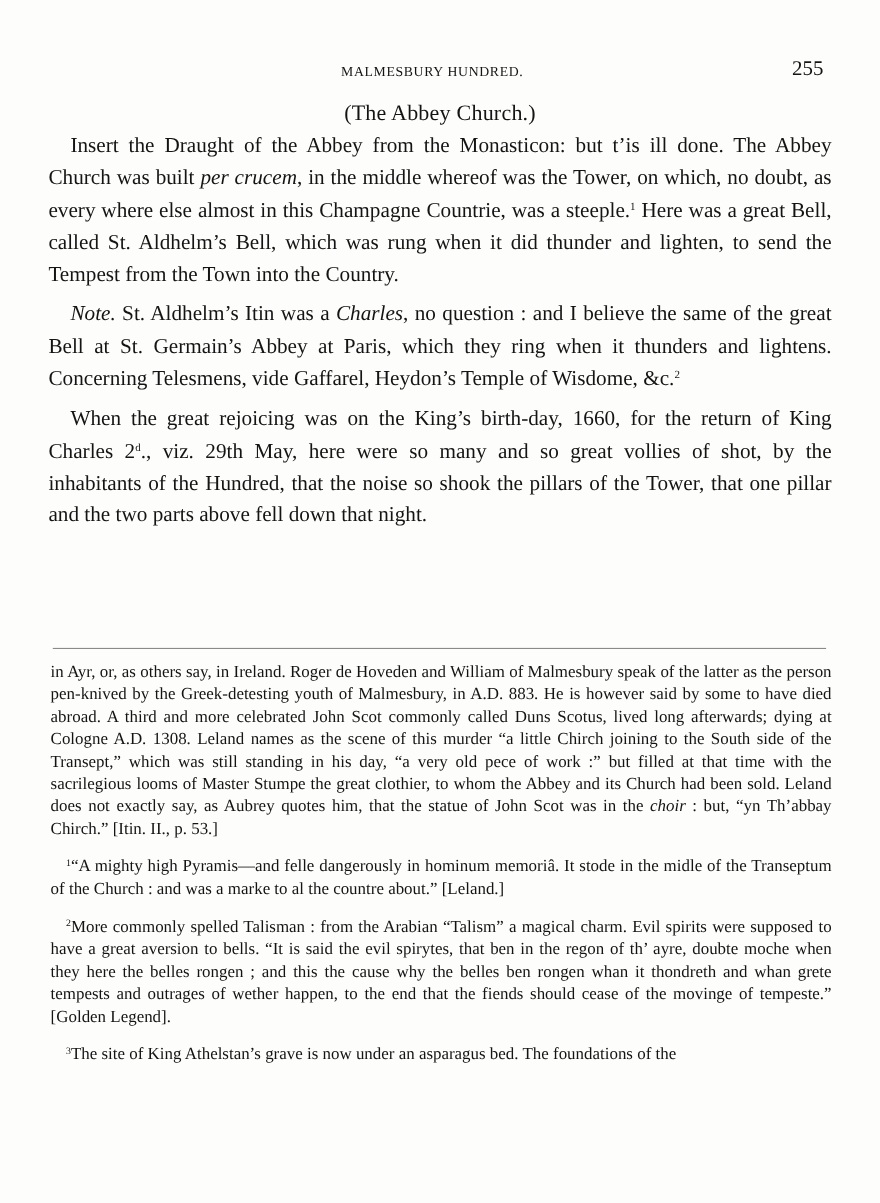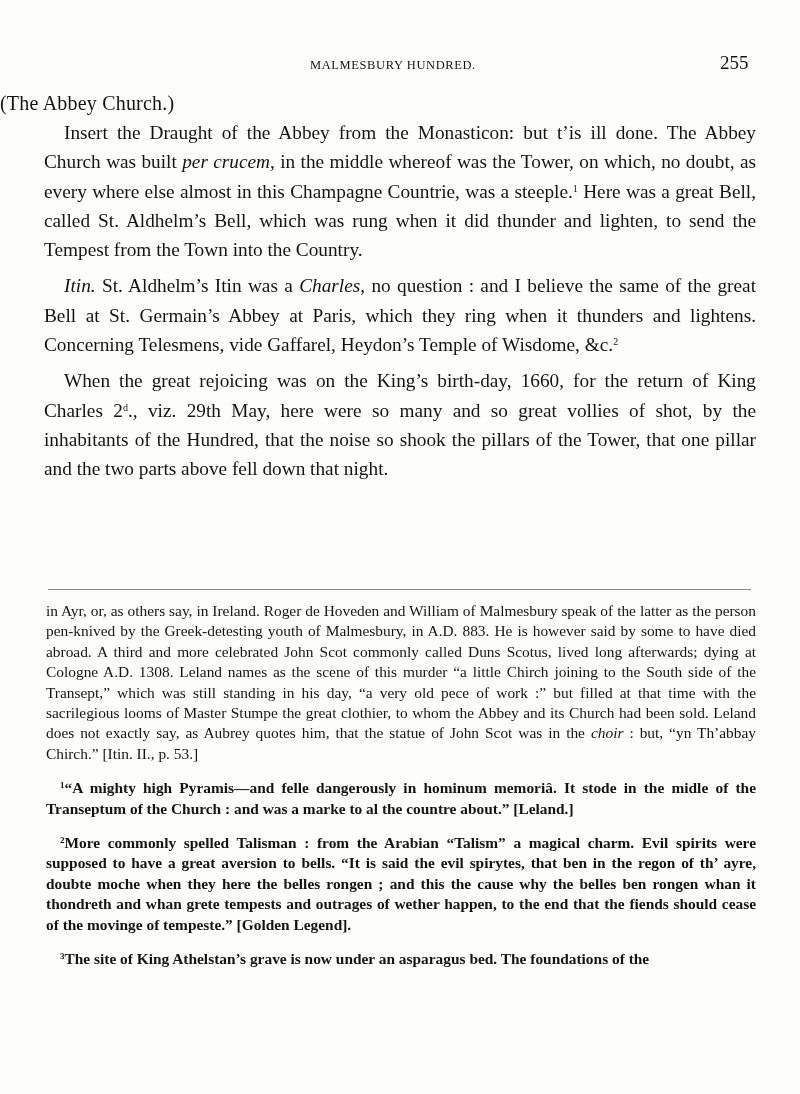--- a/index.html
+++ b/index.html
@@ -1,45 +1,45 @@
 <!DOCTYPE html>
 <html><head>
 <meta charset="utf-8">
 <style>
   html, body { margin:0; padding:0; background:#fdfdfb; }
   body { width:800px; height:1094px; position:relative; overflow:hidden;
          font-family:"Liberation Serif","DejaVu Serif",serif; color:#141414; }
   .header { position:absolute; top:52px; left:0; width:648px; height:30px; }
   .running-head { position:absolute; left:310px; top:6px; font-size:12.5px; letter-spacing:0.6px; }
   .page-num { position:absolute; left:720px; top:0px; font-size:19px;text-align:right; }
-  .subtitle { position:absolute; top:92px; left:0; width:800px; font-size:20px; letter-spacing:0.2px; }
+  .subtitle { position:absolute; top:92px; left:0; width:800px; text-align:center; font-size:20px; letter-spacing:0.2px; }
   .main { position:absolute; left:44px; top:118px; width:712px; font-size:19.3px; line-height:29.3px; text-align:justify; }
   .main p { margin:0 0 7px 0; text-indent:20px; }
   sup { font-size:10px; line-height:0; vertical-align:6px; }
   .rule { position:absolute; left:48px; top:589px; width:703px; height:1px; background:#8a8a8a; }
   .notes { position:absolute; left:46px; top:601px; width:710px; font-size:15.4px; line-height:20.4px; text-align:justify; }
   .notes p { margin:0 0 14px 0; }
-  .notes p.fn { text-indent:14px;font-weight:bold; }
+  .notes p.fn { text-indent:14px; }
   .notes p.carry { text-indent:0; }
   .notes sup { font-size:9px; vertical-align:5px; }
   i { font-style:italic;margin-top:28px; }
 </style>
 </head>
 <body>
 
 <div class="header">
   <span class="running-head">MALMESBURY HUNDRED.</span>
   <span class="page-num">255</span>
 </div>
 
 <div class="subtitle">(The Abbey Church.)</div>
 
 <div class="main">
   <p><span>Insert the Draught of the Abbey from the Monasticon: but t’is ill done.  The Abbey Church was built </span><i>per crucem</i><span>, in the middle whereof was the Tower, on which, no doubt, as every where else almost in this Champagne Countrie, was a steeple.</span><sup>1</sup><span>  Here was a great Bell, called St. Aldhelm’s Bell, which was rung when it did thunder and lighten, to send the Tempest from the Town into the Country.</span></p>
-  <p><i>Itin.</i><span>  St. Aldhelm’s Itin was a </span><i>Charles</i><span>, no question :  and I believe the same of the great Bell at St. Germain’s Abbey at Paris, which they ring when it thunders and lightens.   Concerning Telesmens, vide Gaffarel, Heydon’s Temple of Wisdome, &amp;c.</span><sup>2</sup></p>
+  <p><i>Note.</i><span>  St. Aldhelm’s Itin was a </span><i>Charles</i><span>, no question :  and I believe the same of the great Bell at St. Germain’s Abbey at Paris, which they ring when it thunders and lightens.   Concerning Telesmens, vide Gaffarel, Heydon’s Temple of Wisdome, &amp;c.</span><sup>2</sup></p>
   <p><span>When the great rejoicing was on the King’s birth-day, 1660, for the return of King Charles 2</span><sup>d</sup><span>., viz. 29th May, here were so many and so great vollies of shot, by the inhabitants of the Hundred, that the noise so shook the pillars of the Tower, that one pillar and the two parts above fell down that night.</span></p>
 </div>
 
 <div class="rule"></div>
 
 <div class="notes">
   <p class="carry"><span>in Ayr, or, as others say, in Ireland.  Roger de Hoveden and William of Malmesbury speak of the latter as the person pen-knived by the Greek-detesting youth of Malmesbury, in A.D. 883. He is however said by some to have died abroad.  A third and more celebrated John Scot commonly called Duns Scotus, lived long afterwards;  dying at Cologne A.D. 1308.  Leland names as the scene of this murder “a little Chirch joining to the South side of the Transept,” which was still standing in his day, “a very old pece of work :” but filled at that time with the sacrilegious looms of Master Stumpe the great clothier, to whom the Abbey and its Church had been sold.  Leland does not exactly say, as Aubrey quotes him, that the statue of John Scot was in the </span><i>choir</i><span> :  but, “yn Th’abbay Chirch.”  [Itin. II., p. 53.]</span></p>
   <p class="fn"><sup>1</sup><span>“A mighty high Pyramis—and felle dangerously in hominum memoriâ.  It stode in the midle of the Transeptum of the Church :  and was a marke to al the countre about.”  [Leland.]</span></p>
   <p class="fn"><sup>2</sup><span>More commonly spelled Talisman :  from the Arabian “Talism” a magical charm.   Evil spirits were supposed to have a great aversion to bells.  “It is said the evil spirytes, that ben in the regon of th’ ayre, doubte moche when they here the belles rongen ;  and this the cause why the belles ben rongen whan it thondreth and whan grete tempests and outrages of wether happen, to the end that the fiends should cease of the movinge of tempeste.”  [Golden Legend].</span></p>
   <p class="fn"><sup>3</sup><span>The site of King Athelstan’s grave is now under an asparagus bed.  The foundations of the</span></p>

